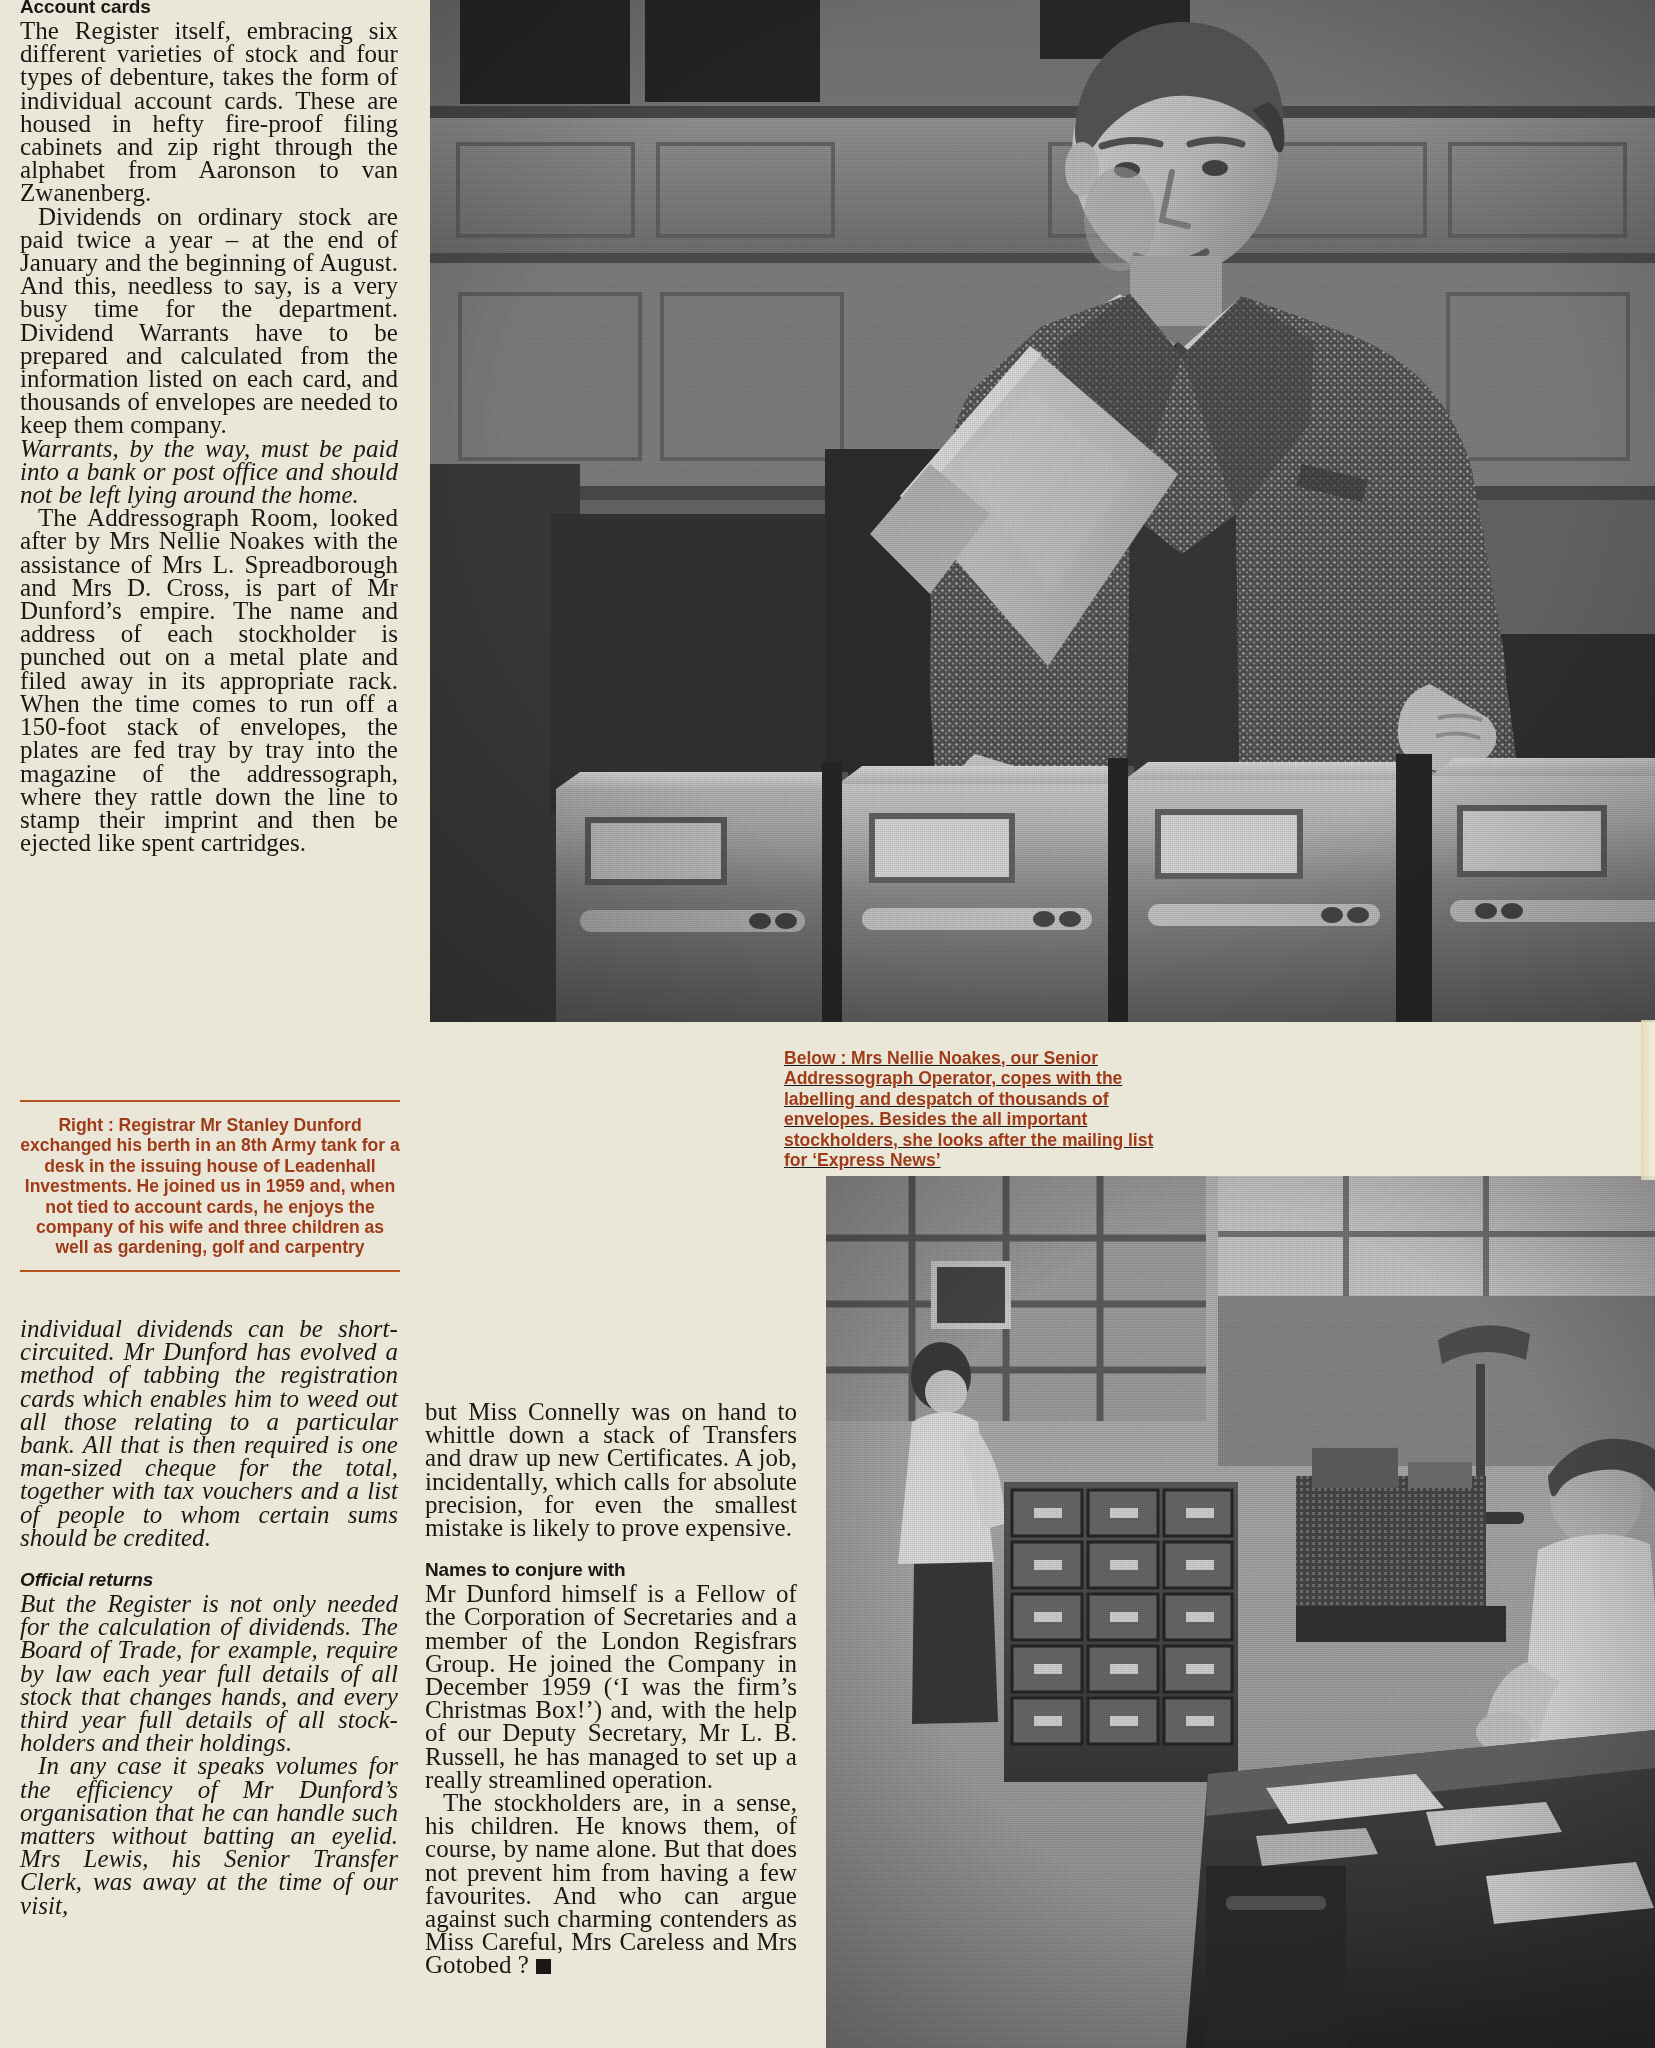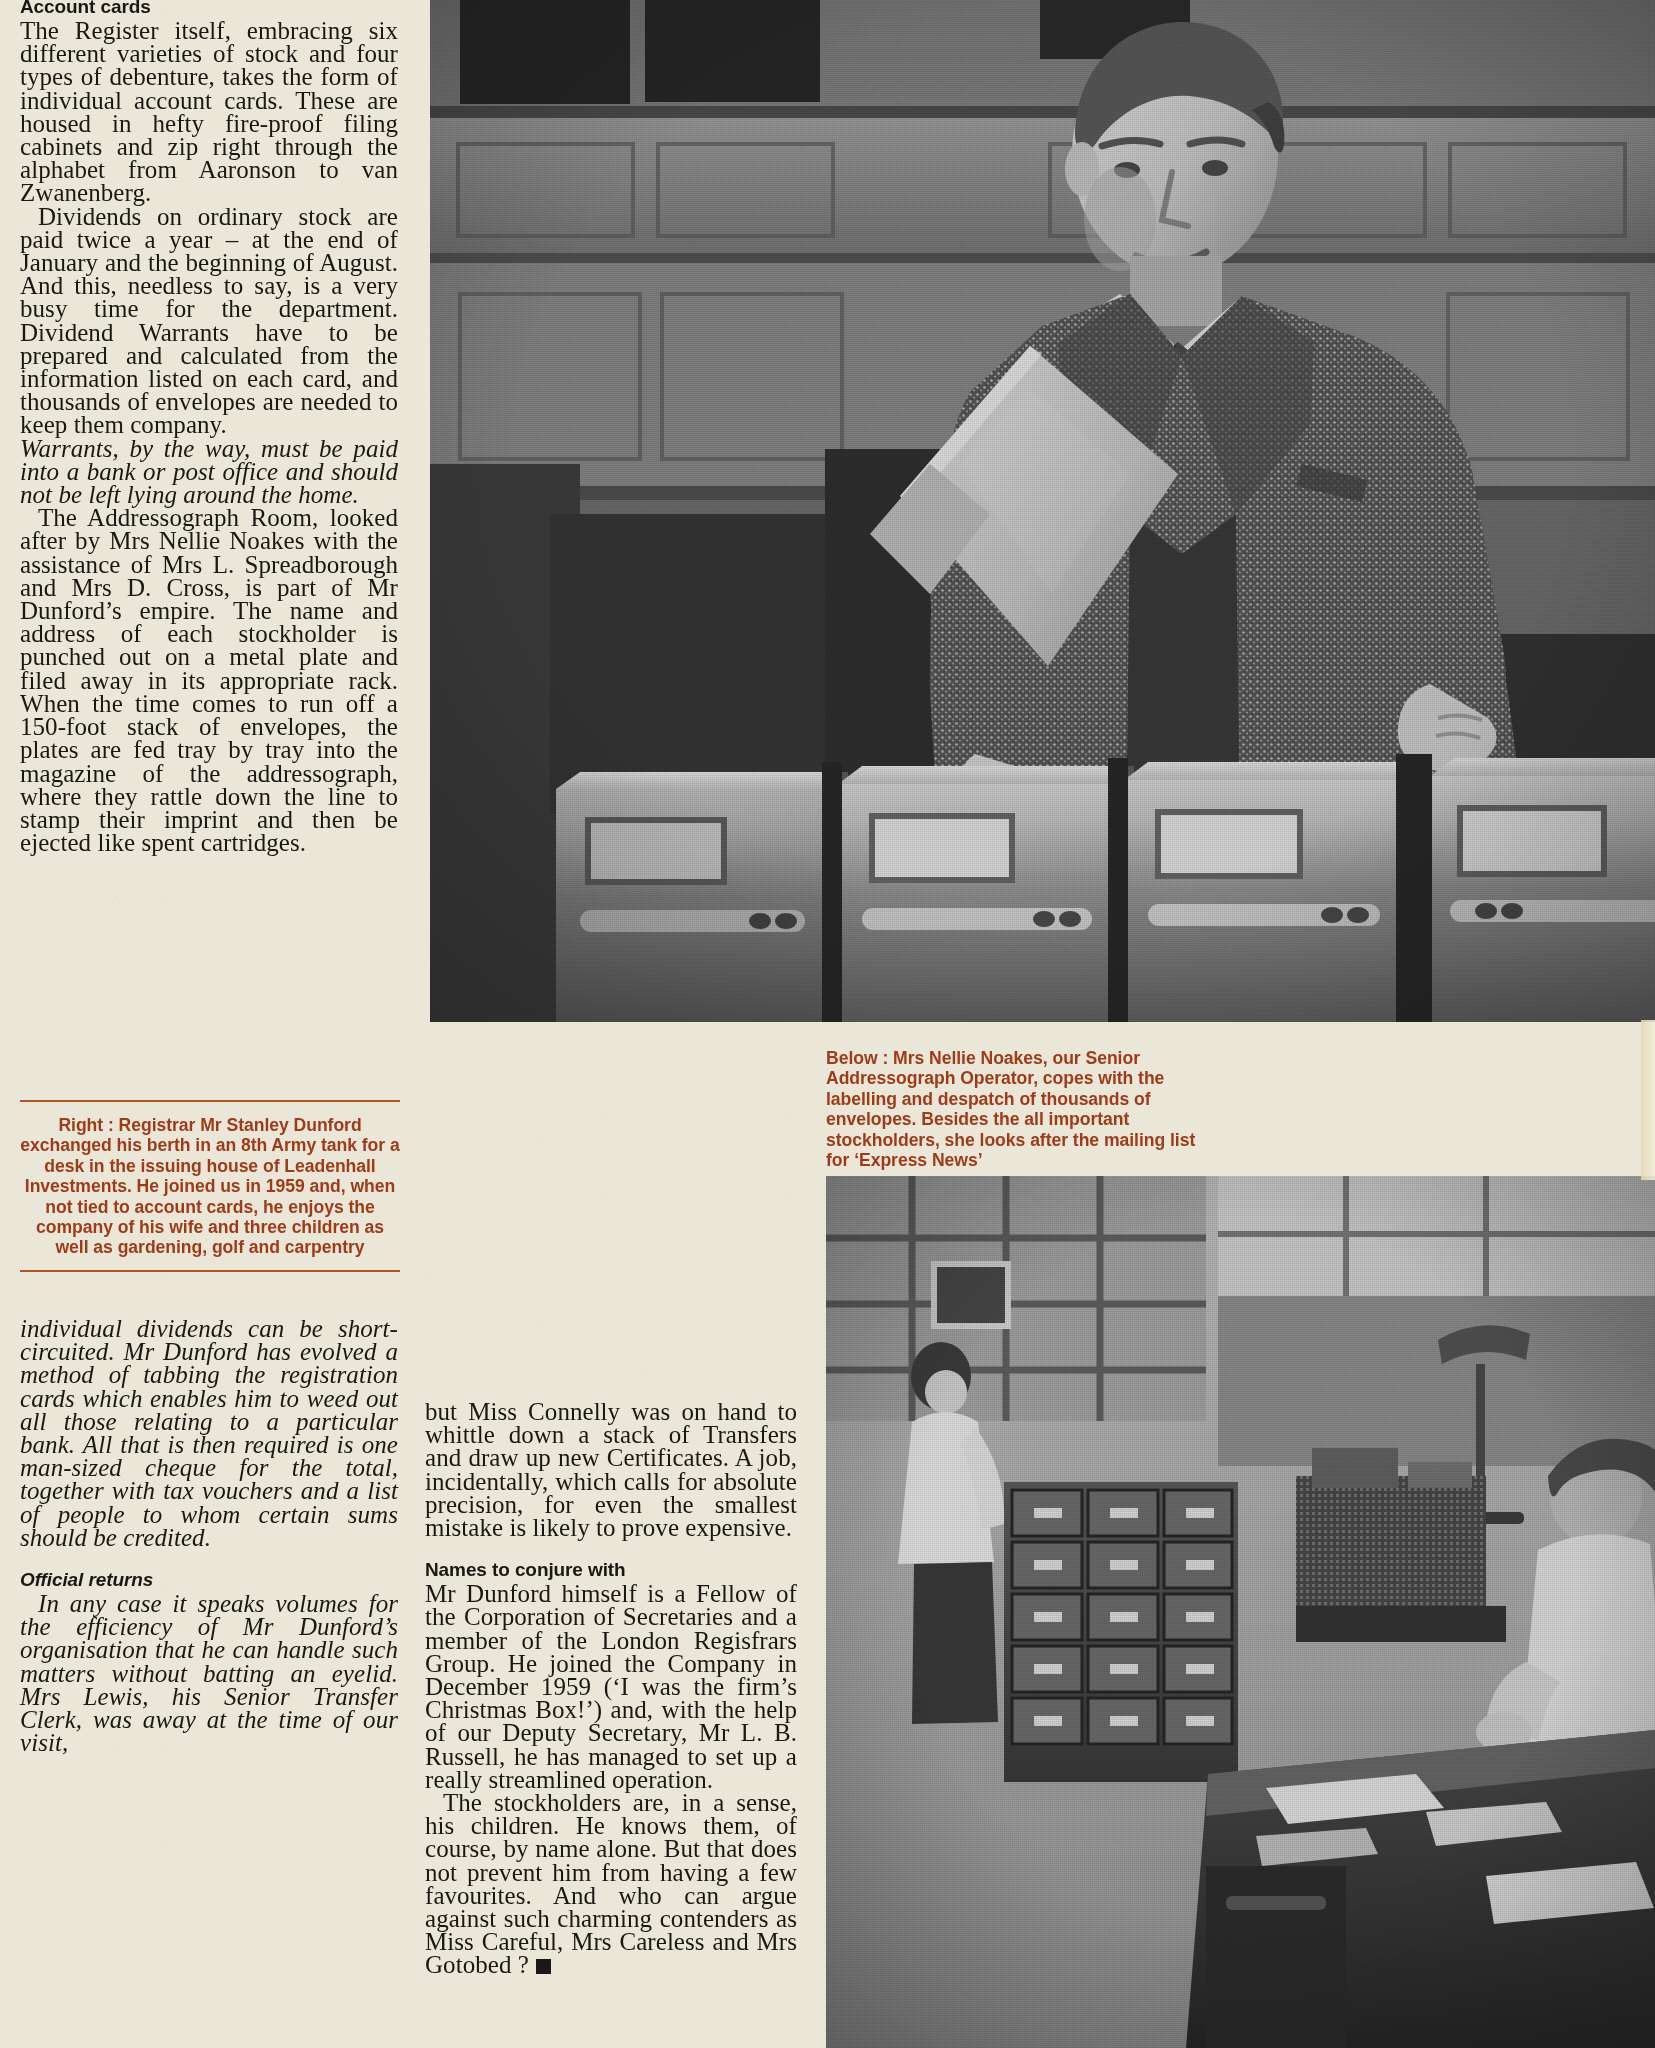--- a/index.html
+++ b/index.html
@@ -33,21 +33,21 @@
   #col-left-top{left:20px;top:-4px;width:378px;}
   #col-left-bottom{left:20px;top:1317px;width:378px;font-style:italic;}
   #col-mid-bottom{left:425px;top:1381px;width:372px;margin-top:19px;}
 
   
   .caption{font-family:"Liberation Sans",sans-serif;font-weight:bold;
     color:#9f3b18;font-size:17.6px;line-height:20.4px;letter-spacing:-.05px;}
   #caption-left{position:absolute;left:20px;top:1100px;width:380px;text-align:center;}
   #caption-left .rule{height:2px;background:#b3541f;margin:0 0 13px 0;}
   #caption-left .rule.bottom{margin:12px 0 0 0;}
-  #caption-right{position:absolute;left:826px;top:1048px;width:380px;}
+  #caption-right{position:absolute;left:784px;top:1048px;width:380px;text-decoration:underline;}
 
   
   .photo{position:absolute;overflow:hidden;background:#111;
          filter:grayscale(1) contrast(1.04);}
   #photo-main{left:430px;top:-6px;width:1225px;height:1028px;}
   #photo-desk{left:826px;top:1176px;width:829px;height:872px;}
 
   
   .halftone{position:absolute;inset:0;pointer-events:none;
     background-image:repeating-linear-gradient(0deg,rgba(0,0,0,.16) 0 1px,transparent 1px 2px),
@@ -267,20 +267,21 @@
   <div class="rule bottom"></div>
 </div>
 
 <div id="caption-right">
   <div class="caption">Below : Mrs Nellie Noakes, our Senior Addressograph Operator, copes with the labelling and despatch of thousands of envelopes. Besides the all important stockholders, she looks after the mailing list for ‘Express News’</div>
 </div>
 
 <div class="col" id="col-left-bottom">
   <p>individual dividends can be short-circuited. Mr Dunford has evolved a method of tabbing the registration cards which enables him to weed out all those relating to a particular bank. All that is then required is one man-sized cheque for the total, together with tax vouchers and a list of people to whom certain sums should be credited.</p>
   <h3 class="sp">Official returns</h3>
+  <p>But the Register is not only needed for the calculation of dividends. The Board of Trade, for example, require by law each year full details of all stock that changes hands, and every third year full details of all stock-holders and their holdings.</p>
   <p class="ind">In any case it speaks volumes for the efficiency of Mr Dunford’s organisation that he can handle such matters without batting an eyelid. Mrs Lewis, his Senior Transfer Clerk, was away at the time of our visit,</p>
 </div>
 
 <div class="col" id="col-mid-bottom">
   <p>but Miss Connelly was on hand to whittle down a stack of Transfers and draw up new Certificates. A job, incidentally, which calls for absolute precision, for even the smallest mistake is likely to prove expensive.</p>
   <h3 class="sp">Names to conjure with</h3>
   <p>Mr Dunford himself is a Fellow of the Corporation of Secretaries and a member of the London Regisfrars Group. He joined the Company in December 1959 (‘I was the firm’s Christmas Box!’) and, with the help of our Deputy Secretary, Mr L. B. Russell, he has managed to set up a really streamlined operation.</p>
   <p class="ind"><span>The stockholders are, in a sense, his children. He knows them, of course, by name alone. But that does not prevent him from having a few favourites. And who can argue against such charming contenders as Miss Careful, Mrs Careless and Mrs Gotobed ?</span><span class="endmark"></span></p>
 </div>
 

